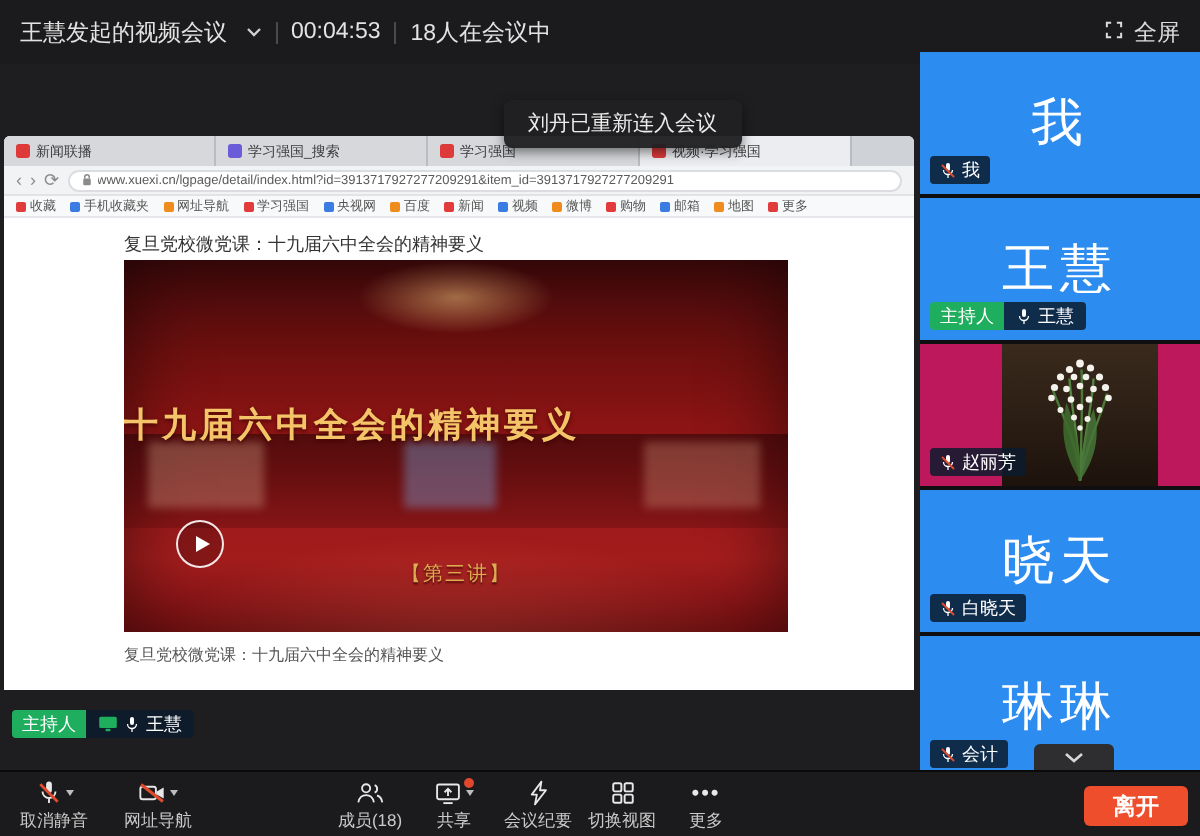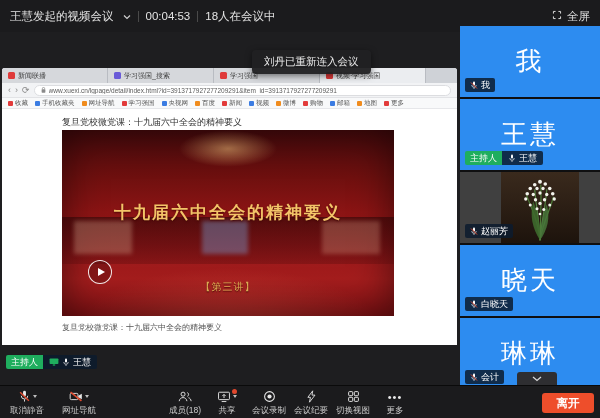--- a/index.html
+++ b/index.html
@@ -52,42 +52,42 @@
       radial-gradient(70px 26px at 50% 10%, rgba(255,205,130,.55), transparent 70%),
       radial-gradient(220px 90px at 50% 108%, rgba(255,125,95,.30), transparent 70%),
       linear-gradient(180deg,#470a0c 0%,#70100f 26%,#8b1414 44%,#951719 62%,#a51d1d 80%,#8c1316 100%);
     box-shadow: inset 0 0 40px rgba(0,0,0,.55); }
   .vband { position:absolute; left:0; right:0; top:47%; height:25%;
     background:linear-gradient(180deg,rgba(35,4,5,.55),rgba(80,9,11,.30)); }
   .vscreen { position:absolute; top:4px; height:70%; filter:blur(2px); border-radius:1px; }
   .vs1 { left:12px; width:58px; background:rgba(230,190,160,.30); }
   .vs2 { left:140px; width:46px; background:rgba(120,170,230,.38); }
   .vs3 { right:14px; width:58px; background:rgba(235,180,150,.28); }
-  .vtitle { position:absolute; left:0; right:0; top:38%; text-align:center; font-size:17px; font-weight:bold;
+  .vtitle { position:absolute; left:0; right:0; top:38%; font-size:17px; font-weight:bold;
     color:#f3c468; letter-spacing:2px; text-shadow:0 1px 2px rgba(60,0,0,.8); }
   .vsub { position:absolute; left:0; right:0; top:57%; text-align:center; font-size:10px; color:#dcab52;
     letter-spacing:1px; text-shadow:0 1px 1px rgba(60,0,0,.8);margin-top:44px; }
   .playbtn { position:absolute; left:26px; top:130px; width:24px; height:24px; border:1.5px solid rgba(255,255,255,.9);
     border-radius:50%; background:rgba(0,0,0,.18); display:flex; align-items:center; justify-content:center; }
   .playtri { width:0; height:0; border-left:7px solid #fff; border-top:4.5px solid transparent;
     border-bottom:4.5px solid transparent; margin-left:2px; }
 
   
   .hostlabel { position:absolute; left:6px; top:355px; display:flex; height:14px; font-size:9px; z-index:4; }
   .hostgreen { background:#1fae5e; color:#fff; display:flex; align-items:center; padding:0 5px;
     border-radius:2px 0 0 2px; }
   .hostdark { background:rgba(12,27,46,.85); color:#fff; display:flex; align-items:center; gap:3px;
     padding:0 6px; border-radius:0 2px 2px 0; }
 
   
   .sidebar { position:absolute; left:460px; top:26px; width:140px; height:359px; background:#0f0f10;
     display:flex; flex-direction:column; gap:2px; overflow:hidden; }
   .tile { position:relative; flex:0 0 71px; background:#2d8cf0; display:flex; align-items:center;
     justify-content:center; overflow:hidden; }
-  .tile.photo { background:#404040;padding-left:20px; }
+  .tile.photo { background:#be185d;padding-left:20px; }
   .big { font-size:26px; color:#fff; letter-spacing:3px; }
   .pbadge { position:absolute; left:5px; bottom:5px; display:flex; align-items:center; gap:3px; height:14px;
     background:rgba(12,27,46,.85); border-radius:2px; padding:0 5px; font-size:9px; color:#fff; }
   .hostwrap { position:absolute; left:5px; bottom:5px; display:flex; height:14px; font-size:9px; }
   .photo-inner { width:78px; height:100%; background:linear-gradient(180deg,#3a2a1d,#1d130c);
     display:flex; align-items:center; justify-content:center; }
   .collapse { position:absolute; left:57px; bottom:0; width:40px; height:13px; background:#2e2e31;
     border-radius:3px 3px 0 0; display:flex; align-items:center; justify-content:center; z-index:5; }
 
   
@@ -398,29 +398,20 @@
               <path d="M9 10V5.5 M6.8 7.5L9 5.3l2.2 2.2" fill="none" stroke="#e8e8e8" stroke-width="1.2"></path>
               <line x1="6" y1="14.5" x2="12" y2="14.5" stroke="#e8e8e8" stroke-width="1.2"></line>
             </svg>
           <span class="caret"></span>
         </span>
         <span class="tlabel">共享</span>
       </div>
       <div class="titem">
         <span class="ticonrow">
           <svg width="13" height="13" viewBox="0 0 16 16">
-              <circle cx="8" cy="8" r="6" fill="none" stroke="#e8e8e8" stroke-width="1.3"></circle>
-              <circle cx="8" cy="8" r="2.6" fill="#e8e8e8"></circle>
-            </svg>
-        </span>
-        <span class="tlabel">会议录制</span>
-      </div>
-      <div class="titem">
-        <span class="ticonrow">
-          <svg width="13" height="13" viewBox="0 0 16 16">
               <path d="M9.5 1L3.5 9h3.2L5.5 15l6.8-8.7H8.6z" fill="none" stroke="#e8e8e8" stroke-width="1.1" stroke-linejoin="round"></path>
             </svg>
         </span>
         <span class="tlabel">会议纪要</span>
       </div>
       <div class="titem">
         <span class="ticonrow">
           <svg width="13" height="13" viewBox="0 0 16 16">
               <rect x="2" y="2" width="5" height="5" rx="1" fill="none" stroke="#e8e8e8" stroke-width="1.2"></rect>
               <rect x="9" y="2" width="5" height="5" rx="1" fill="none" stroke="#e8e8e8" stroke-width="1.2"></rect>

